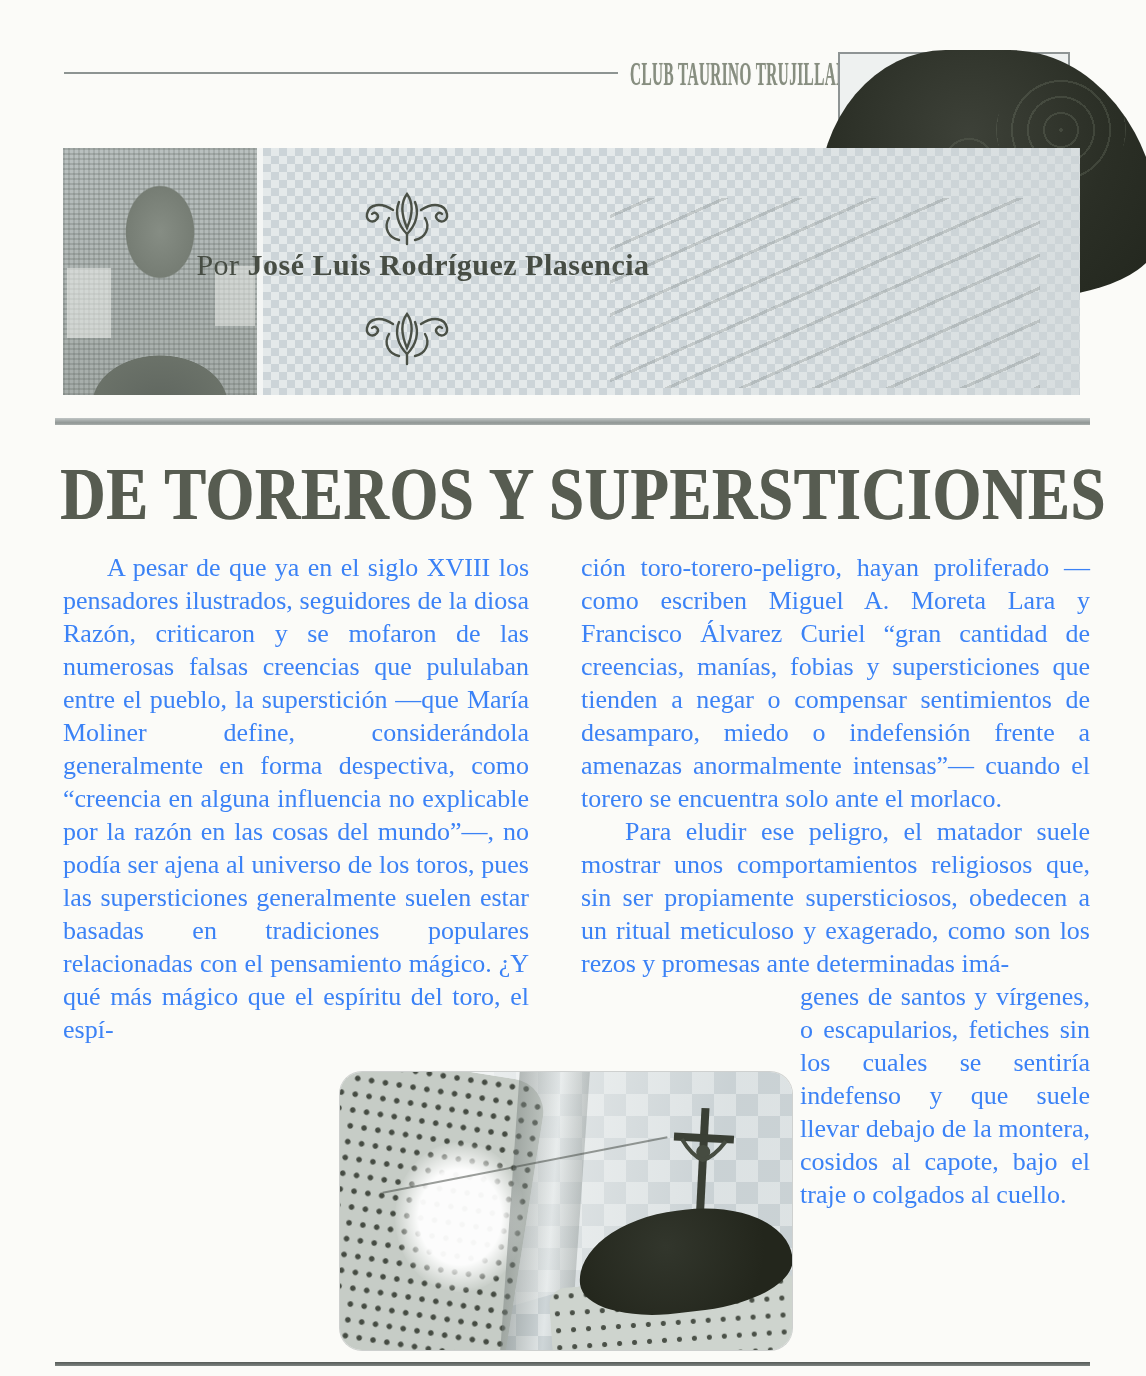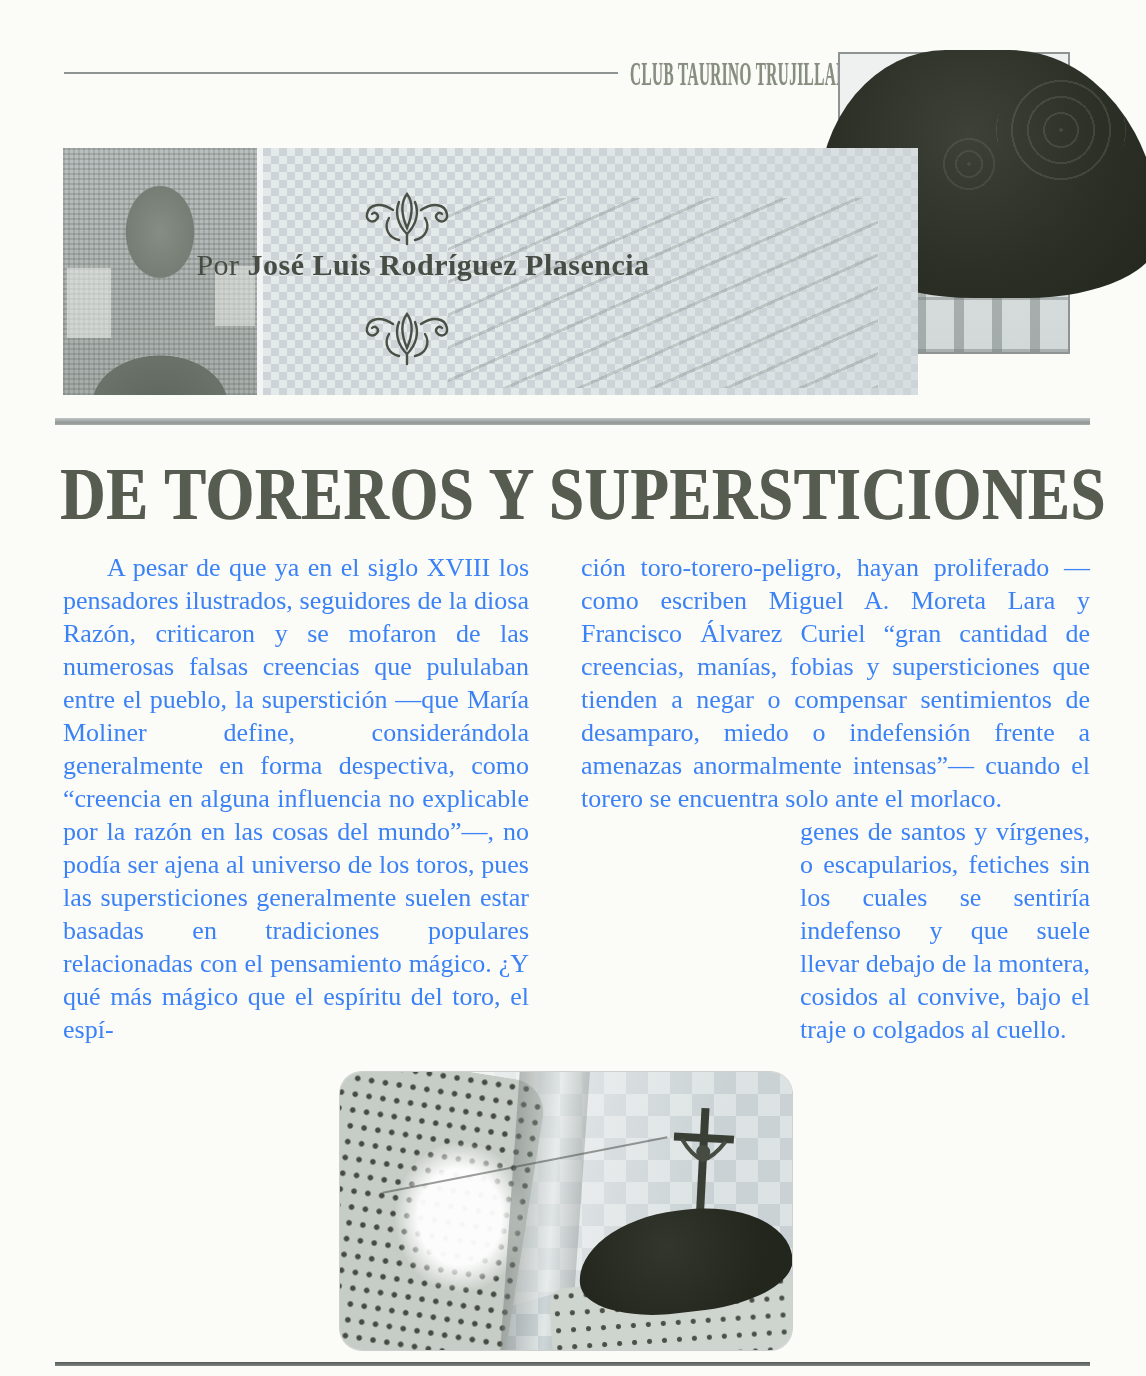--- a/index.html
+++ b/index.html
@@ -39,21 +39,21 @@
       repeating-radial-gradient(circle at 50% 50%, rgba(150,160,140,.35) 0 2px, transparent 2px 16px);
     opacity:.55;
   }
   .montera-big .rosette2{
     position:absolute;left:34%;top:34%;width:70px;height:60px;border-radius:50%;
     background:repeating-radial-gradient(circle at 50% 50%, rgba(150,160,140,.3) 0 2px, transparent 2px 12px);
     opacity:.5;
   }
   
   .banner{
-    position:absolute;left:63px;top:148px;width:855px;height:247px;
+    position:absolute;left:63px;top:148px;width:1017px;height:247px;
     background:repeating-conic-gradient(#ccd4d8 0% 25%, #e4e9ea 0% 50%) 0 0/16px 16px;
   }
   .author-photo{
     position:absolute;left:0;top:0;width:194px;height:247px;
     border-right:6px solid #f3f5f4;
     background:
       radial-gradient(ellipse 58px 78px at 50% 34%, #868d84 0%, #767d74 58%, rgba(118,125,116,0) 60%),
       radial-gradient(ellipse 96px 70px at 50% 104%, #5f665f 0%, #6b7269 70%, rgba(107,114,105,0) 71%),
       repeating-linear-gradient(0deg, rgba(90,97,92,.25) 0 2px, transparent 2px 5px),
       repeating-linear-gradient(90deg, rgba(90,97,92,.2) 0 2px, transparent 2px 5px),
@@ -207,21 +207,22 @@
   <div class="mid-rule"></div>
 
   <div class="title">DE TOREROS Y SUPERSTICIONES</div>
 
   <div class="columns">
     <div class="col-left">
       <p class="indent"><span>A pesar de que ya en el siglo XVIII los pensadores ilustrados, seguidores de la diosa Razón, criticaron y se mofaron de las numerosas falsas creencias que pululaban entre el pueblo, la superstición —que María Moliner define, considerándola generalmente en forma despectiva, como </span><span class="it">“creencia en alguna influencia no explicable por la razón en las cosas del mundo”</span><span>—, no podía ser ajena al universo de los toros, pues las supersticiones generalmente suelen estar basadas en tradiciones populares relacionadas con el pensamiento mágico. ¿Y qué más mágico que el espíritu del toro, el espí-</span></p>
     </div>
     <div class="col-right">
       <p><span>ción toro-torero-peligro, hayan proliferado —como escriben Miguel A. Moreta Lara y Francisco Álvarez Curiel </span><span class="it">“gran cantidad de creencias, manías, fobias y supersticiones que tienden a negar o compensar sentimientos de desamparo, miedo o indefensión frente a amenazas anormalmente intensas”</span><span>— cuando el torero se encuentra solo ante el morlaco.</span></p>
-      <div class="narrow-right">genes de santos y vírgenes, o escapularios, fetiches sin los cuales se sentiría indefenso y que suele llevar debajo de la montera, cosidos al convive, bajo el traje o colgados al cuello.</div>
+      <p class="indent">Para eludir ese peligro, el matador suele mostrar unos comportamientos religiosos que, sin ser propiamente supersticiosos, obedecen a un ritual meticuloso y exagerado, como son los rezos y promesas ante determinadas imá-</p>
+      <div class="narrow-right">genes de santos y vírgenes, o escapularios, fetiches sin los cuales se sentiría indefenso y que suele llevar debajo de la montera, cosidos al capote, bajo el traje o colgados al cuello.</div>
     </div>
   </div>
 
   <div class="photo">
     <div class="drape"></div>
     <div class="jacket"></div>
     <div class="jacket-glow"></div>
     <div class="fold"></div>
     <div class="cord"></div>
     <svg class="cross" viewBox="0 0 80 150">

